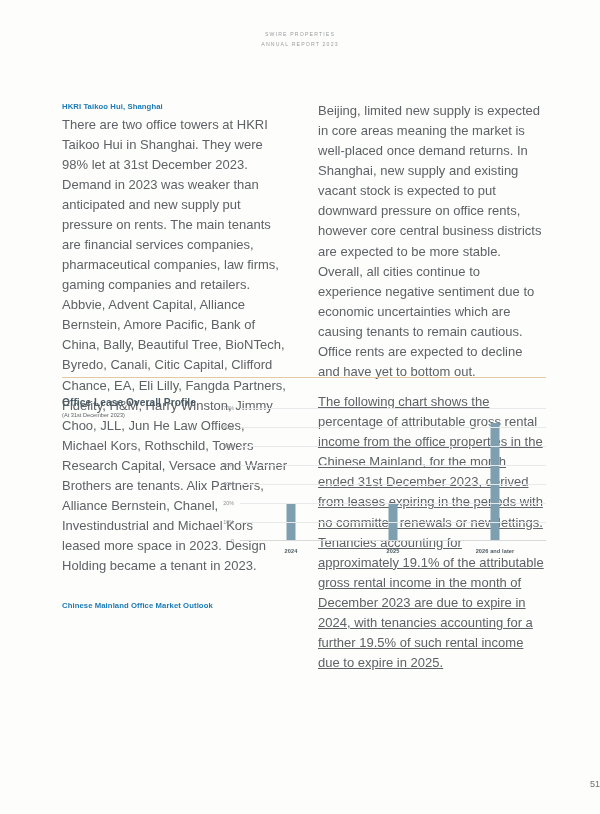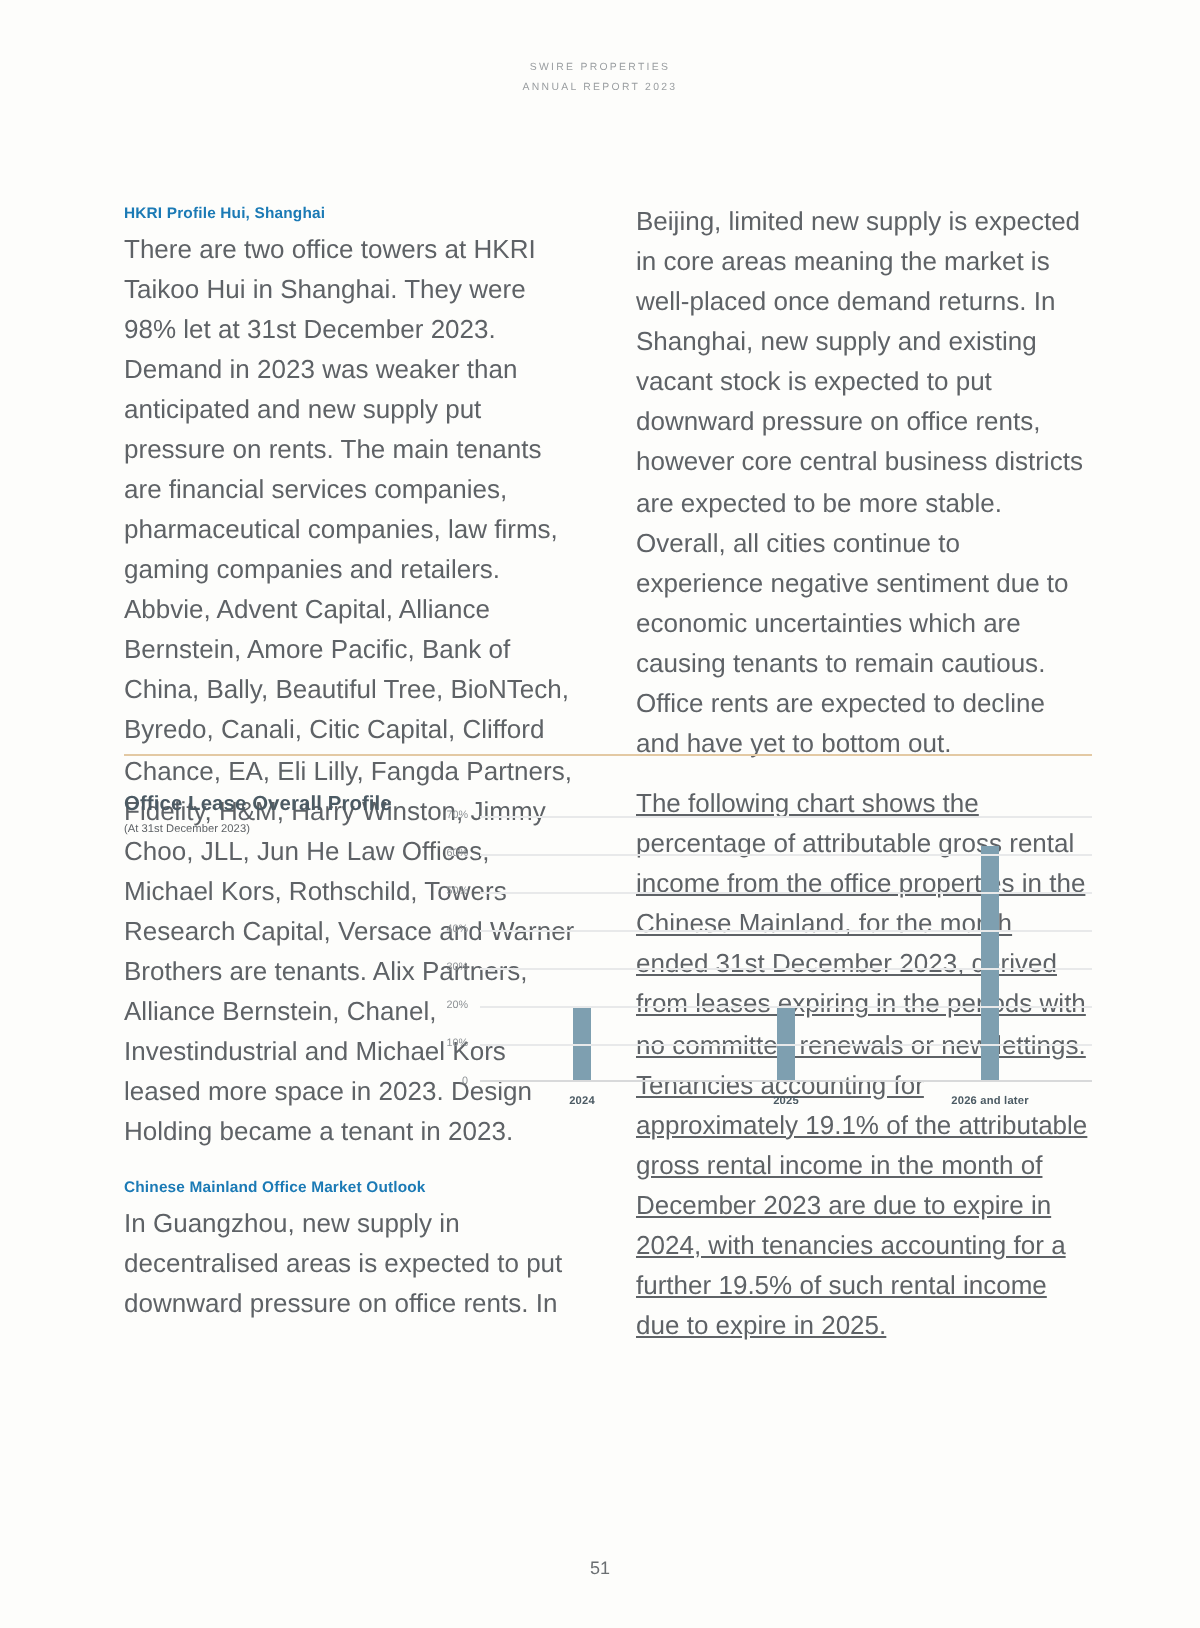--- a/index.html
+++ b/index.html
@@ -42,21 +42,21 @@
   .col { width: 227px; }
 
   h2.section-heading {
     margin: 0 0 2px 0;
     font-size: 7.7px;
     font-weight: bold;
     color: #1b7ab5;
     letter-spacing: 0.09px;
     line-height: 1.5;
   }
-  h2.section-heading.spaced { margin-top: 12px; }
+  h2.section-heading.spaced { margin-top: 24px; }
 
   p.body-text {
     margin: 0;
     font-size: 13px;
     line-height: 1.545;
     color: #5e6266;
     letter-spacing: 0.005px;
     text-align: left;
   }
   p.body-text + p.body-text { margin-top: 10px; text-decoration: underline; }
@@ -183,39 +183,38 @@
     letter-spacing: 0.1px;
     white-space: nowrap;
   }
 
   
   .page-number {
     position: absolute;
     left: 0;
     top: 779px;
     width: 600px;
-    text-align: center;
+    text-align: right;
     font-size: 9px;
     color: #6b6f72;
   }
 </style>
 </head>
 <body>
 
 <div class="running-header">
   <div>SWIRE PROPERTIES</div>
   <div>ANNUAL REPORT 2023</div>
 </div>
 
 <div class="columns">
   <div class="col">
-    <h2 class="section-heading">HKRI Profile Hui, Shanghai</h2>
+    <h2 class="section-heading">HKRI Taikoo Hui, Shanghai</h2>
     <p class="body-text">There are two office towers at HKRI Taikoo Hui in Shanghai. They were 98% let at 31st December 2023. Demand in 2023 was weaker than anticipated and new supply put pressure on rents. The main tenants are financial services companies, pharmaceutical companies, law firms, gaming companies and retailers. Abbvie, Advent Capital, Alliance Bernstein, Amore Pacific, Bank of China, Bally, Beautiful Tree, BioNTech, Byredo, Canali, Citic Capital, Clifford Chance, EA, Eli Lilly, Fangda Partners, Fidelity, H&amp;M, Harry Winston, Jimmy Choo, JLL, Jun He Law Offices, Michael Kors, Rothschild, Towers Research Capital, Versace and Warner Brothers are tenants. Alix Partners, Alliance Bernstein, Chanel, Investindustrial and Michael Kors leased more space in 2023. Design Holding became a tenant in 2023.</p>
     <h2 class="section-heading spaced">Chinese Mainland Office Market Outlook</h2>
-    <p class="body-text">In Guangzhou, new supply in decentralised areas is expected to put downward pressure on office rents. In</p>
   </div>
   <div class="col">
     <p class="body-text">Beijing, limited new supply is expected in core areas meaning the market is well-placed once demand returns. In Shanghai, new supply and existing vacant stock is expected to put downward pressure on office rents, however core central business districts are expected to be more stable. Overall, all cities continue to experience negative sentiment due to economic uncertainties which are causing tenants to remain cautious. Office rents are expected to decline and have yet to bottom out.</p>
     <p class="body-text">The following chart shows the percentage of attributable gross rental income from the office properties in the Chinese Mainland, for the month ended 31st December 2023, derived from leases expiring in the periods with no committed renewals or new lettings. Tenancies accounting for approximately 19.1% of the attributable gross rental income in the month of December 2023 are due to expire in 2024, with tenancies accounting for a further 19.5% of such rental income due to expire in 2025.</p>
   </div>
 </div>
 
 <div class="divider"></div>
 
 <div class="chart-block">

